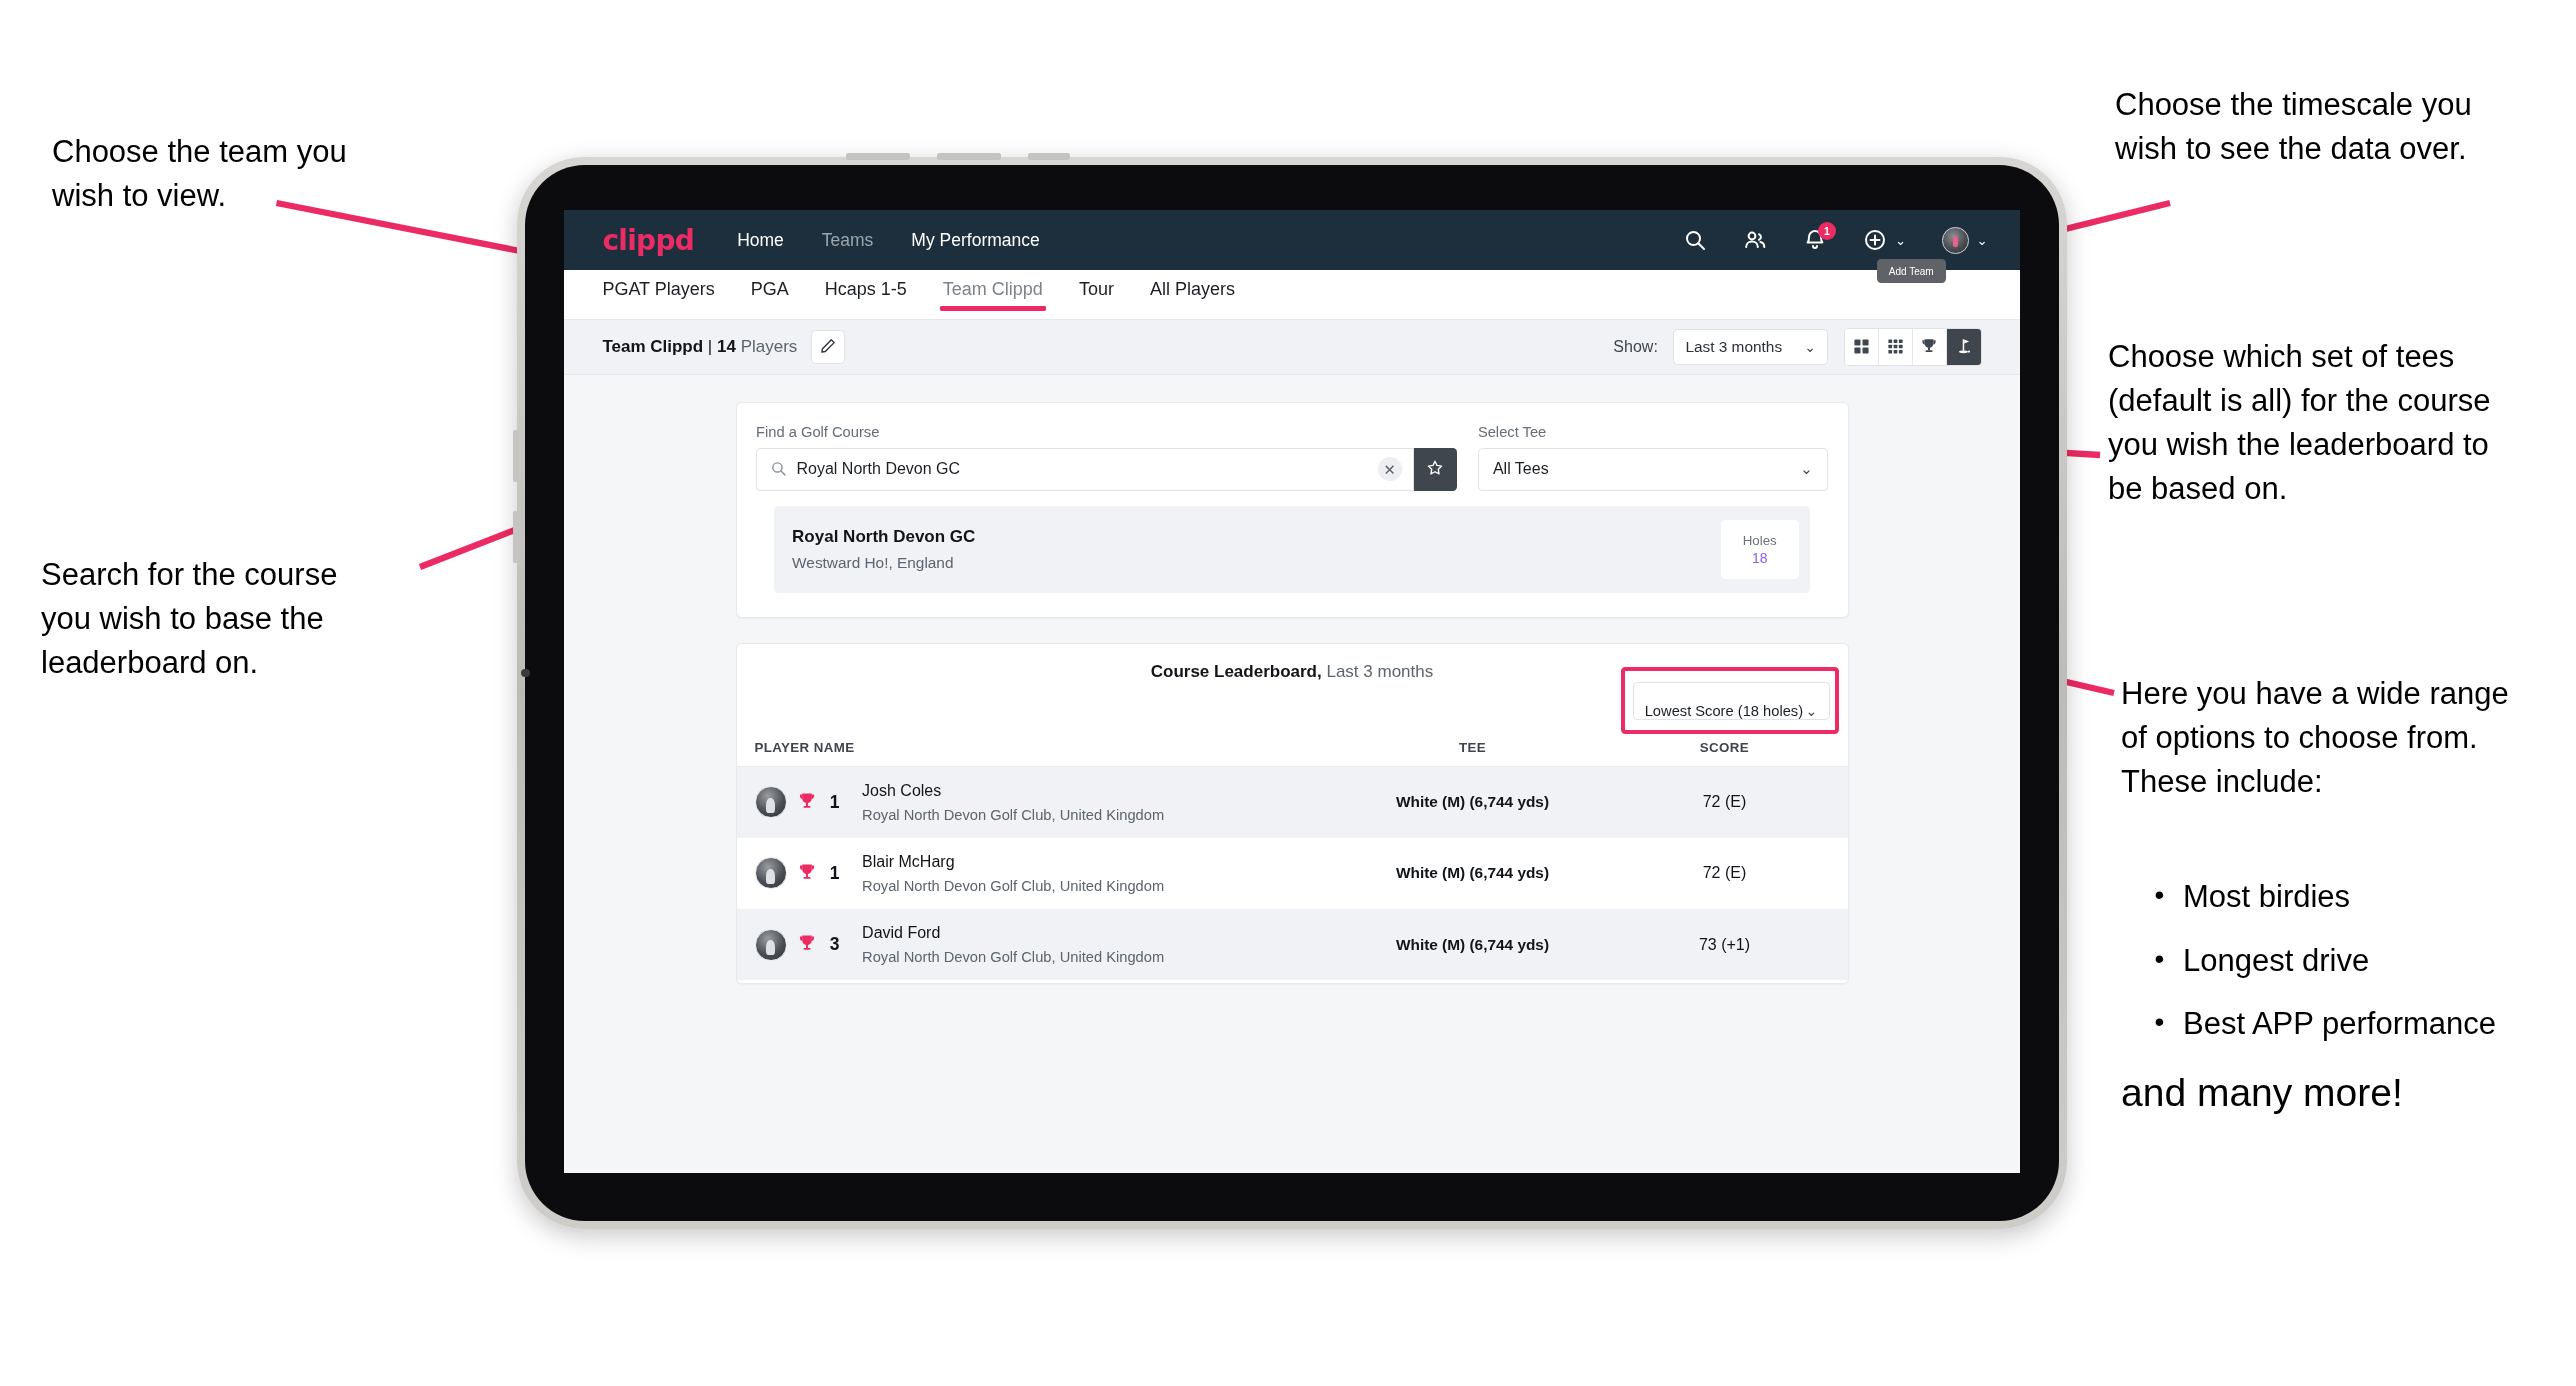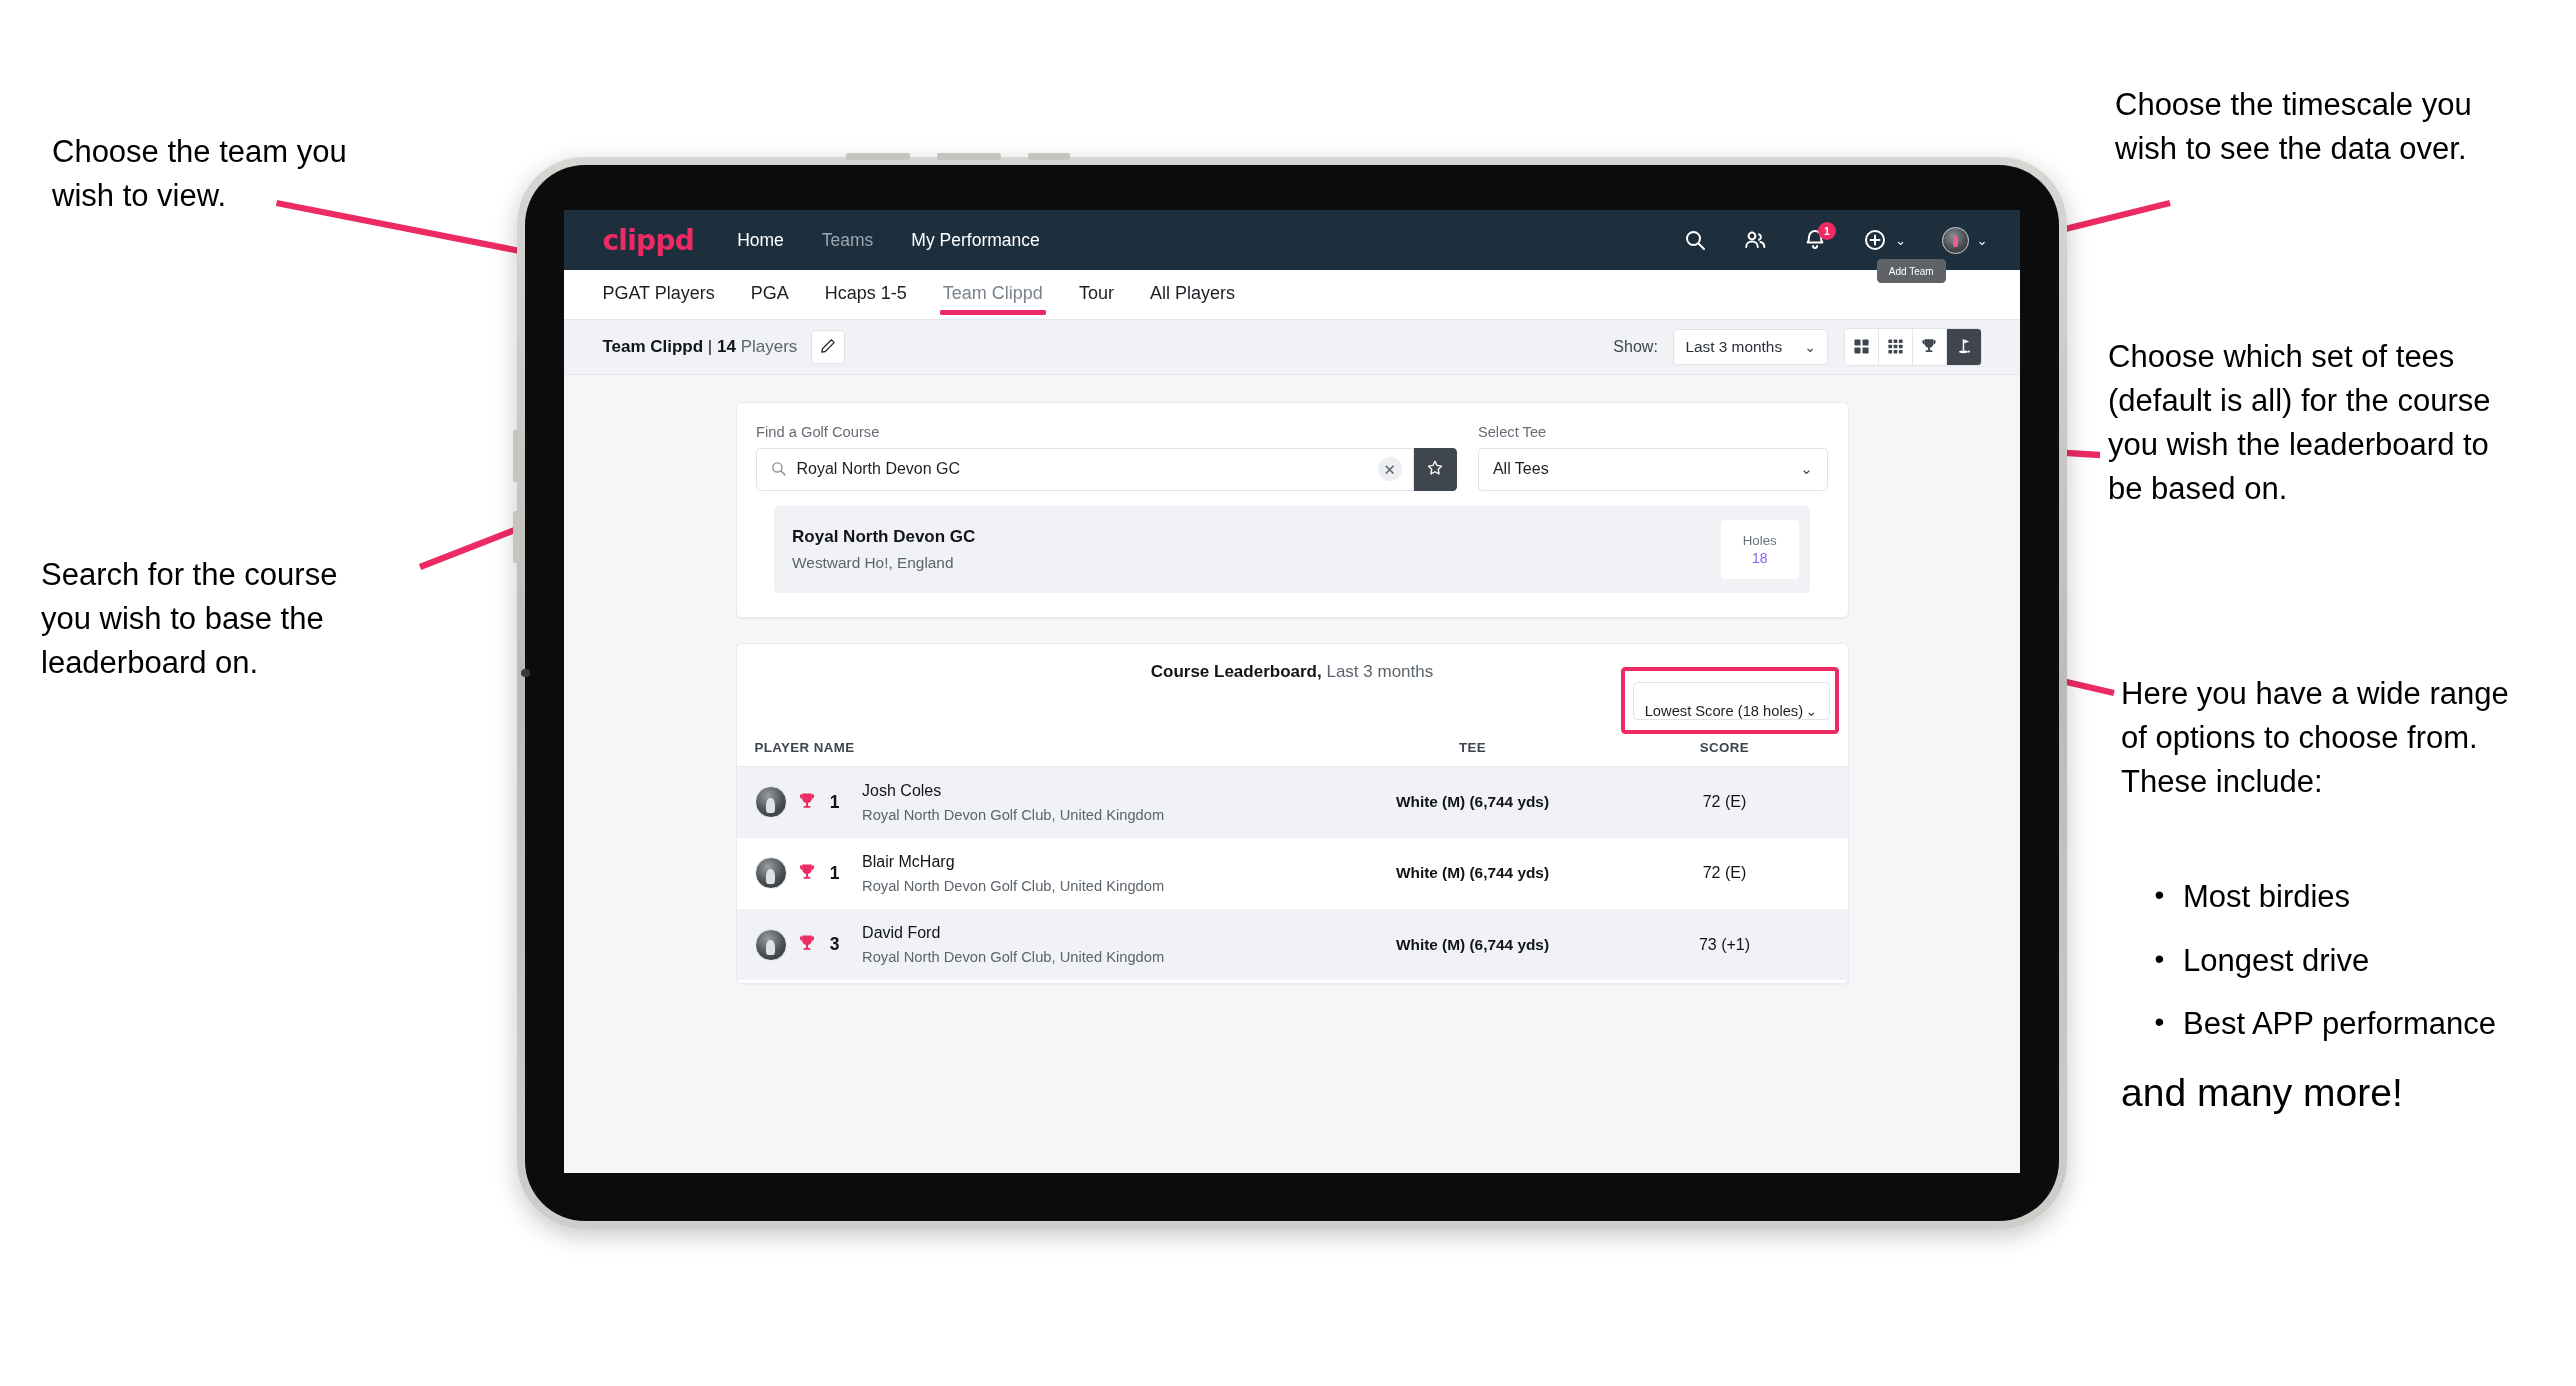--- a/index.html
+++ b/index.html
@@ -112,22 +112,22 @@
   
   .tooltip {
     position:absolute; right: 74px; top: 49px;
     background:#5f6368; color:#fff; font-size:10px;
     padding: 6.3px 12px; border-radius: 4.2px; white-space:nowrap; z-index: 6;
   }
 
   
   .tabsrow {
     height: 50px; background:#ffffff;
-    display:flex; align-items:flex-start;
-    padding: 13px 38px;
+    display:flex; align-items:center;
+    padding: 0 38px;
     border-bottom: 0.7px solid #e3e6ea;
   }
   .tab {
     font-size: 18px; color:#1b1f24;
     padding: 0 0 10.5px 0; margin-right: 36px;
     position:relative; white-space:nowrap;
   }
   .tab.active { color:#7b838c; }
   .tab.active::after {
     content:""; position:absolute; left:-2.8px; right:-2.8px; bottom:0;

